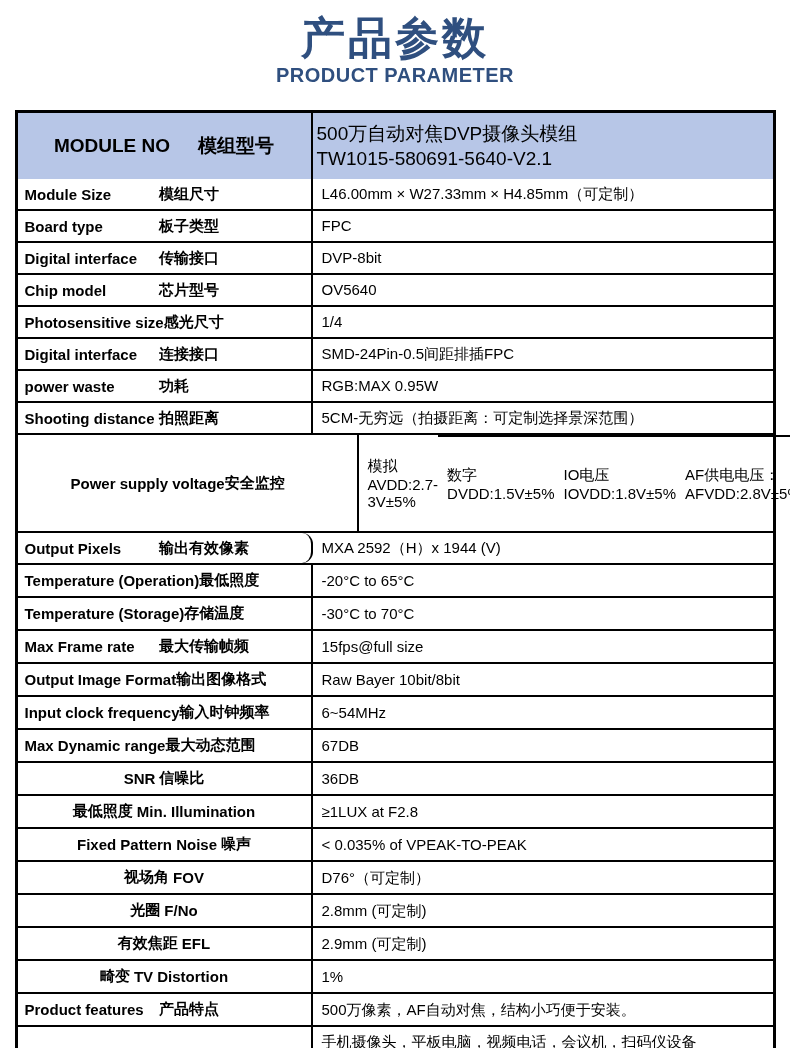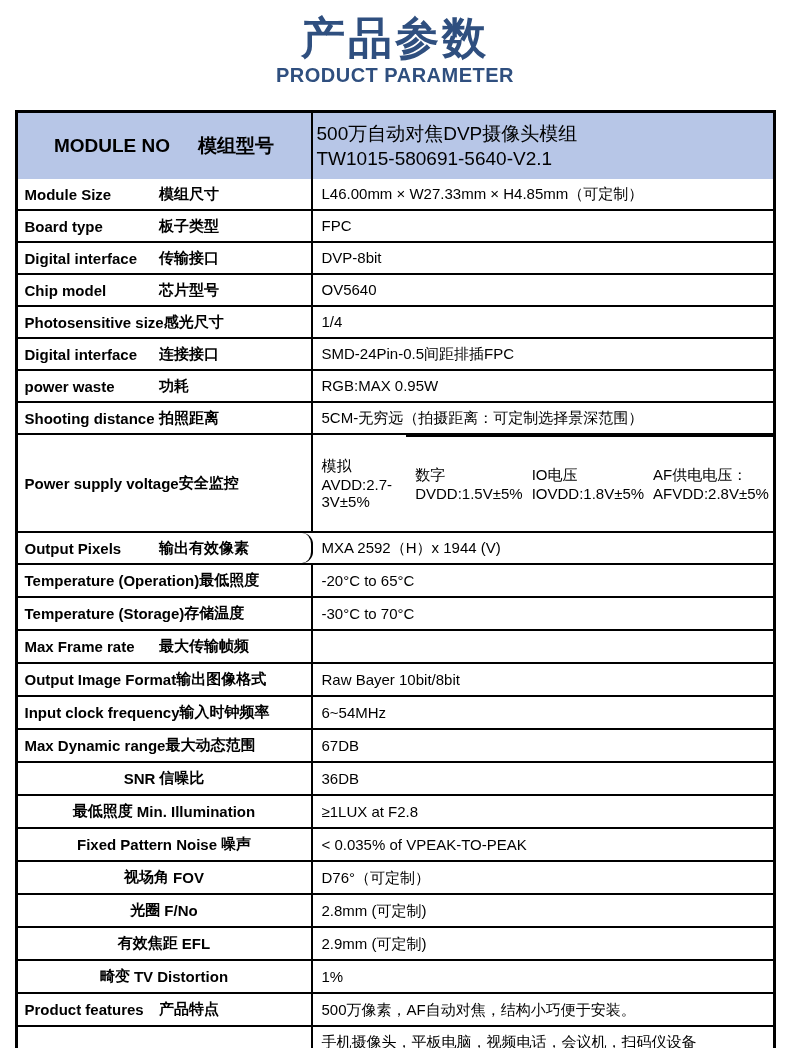--- a/index.html
+++ b/index.html
@@ -65,21 +65,21 @@
     border-top:2px solid var(--border);
     font-size:15px;
   }
   .sub-value:first-child{border-top:none;}
   .pre{white-space:pre-line;line-height:1.6;}
   
   .h25 .label-cell,.h25 .value-cell{min-height:25px;}
   .h26 .label-cell,.h26 .value-cell{min-height:26px;border-radius:11px;}
   .h31 .label-cell,.h31 .value-cell{min-height:31px;}
   .h76 .label-cell,.h76 .value-cell{min-height:76px;}
-  .hpower .label-cell{min-height:96px;}
+  .hpower .label-cell{min-height:96px;margin-left:46px;}
   
   .header-row{
     background:var(--header-bg);
     min-height:66px;
   }
   .header-row .label-cell{
     justify-content:center;
     gap:28px;
     font-size:19px;
     min-height:66px;
@@ -226,20 +226,23 @@
           </div>
           <div class="value-cell">
             <span class="pre">-30°C to 70°C</span>
           </div>
         </div>
         <div class="row h31">
           <div class="label-cell align-left">
             <span class="lab-a">Max Frame rate</span>
             <span class="lab-b">最大传输帧频</span>
           </div>
+          <div class="value-cell">
+            <span class="pre">15fps@full size</span>
+          </div>
         </div>
         <div class="row h31">
           <div class="label-cell align-left">
             <span class="lab-a">Output Image Format</span>
             <span class="lab-b">输出图像格式</span>
           </div>
           <div class="value-cell">
             <span class="pre">Raw Bayer 10bit/8bit</span>
           </div>
         </div>

